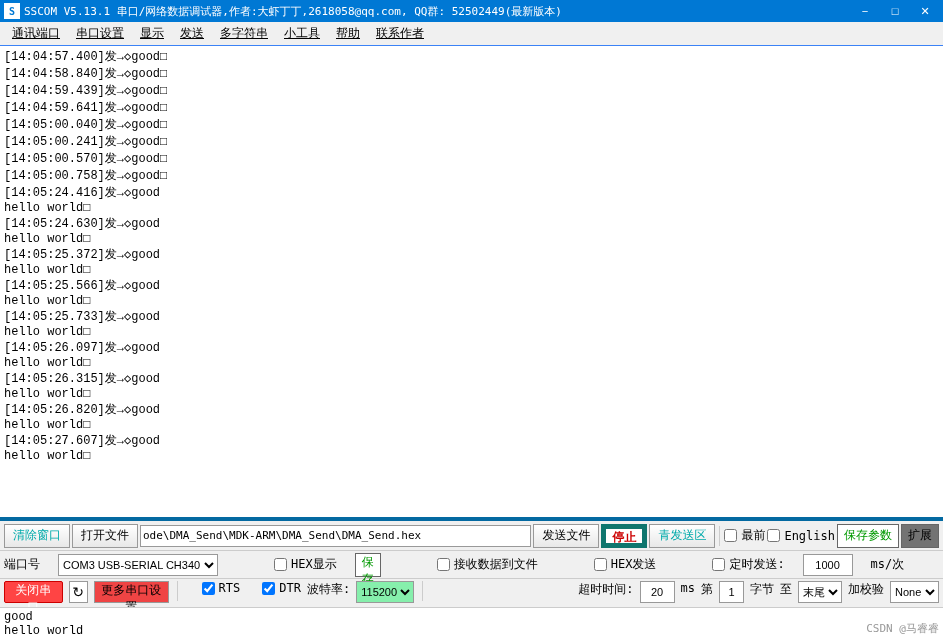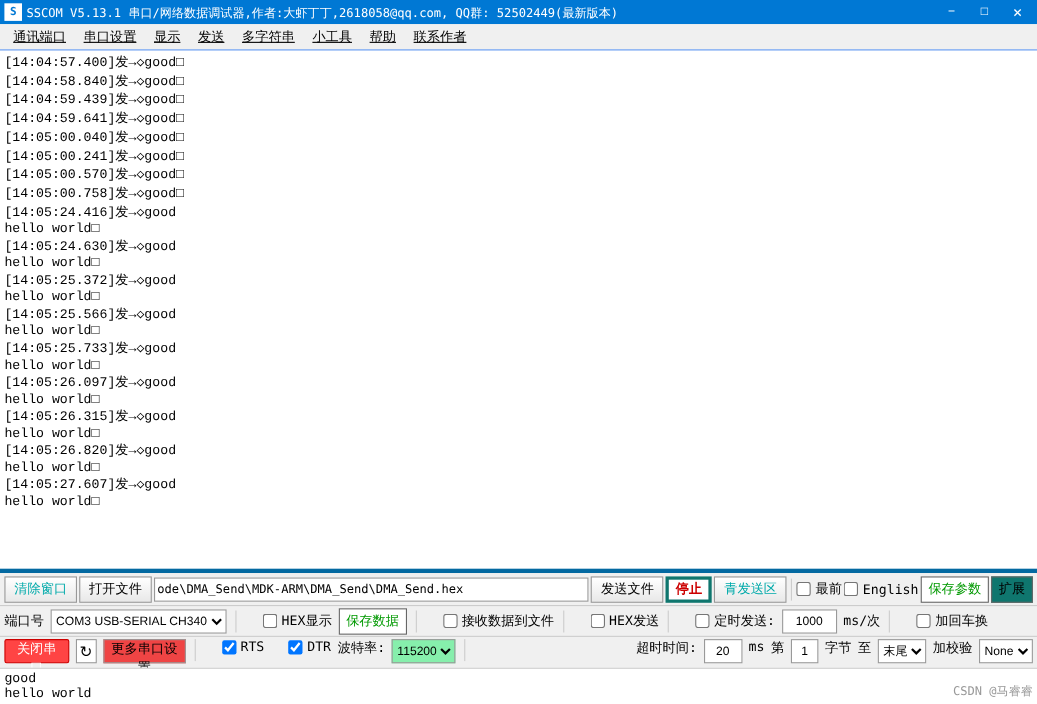--- a/index.html
+++ b/index.html
@@ -135,54 +135,54 @@
       align-items: center;
       gap: 4px;
       font-size: 12px;
     }
     .toolbar-checkbox-group input[type=checkbox] {
       margin: 0;
     }
 
     .stop-btn {
       background: #fff;
-      border: 3px solid #0f766e;
+      border: 5px solid #0f766e;
       color: #cc0000;
       font-weight: bold;
       font-size: 12px;
       height: 24px;
       padding: 0 6px;
       cursor: pointer;
     }
     .save-param-btn {
       background: #fff;
       border: 1px solid #666;
       color: #009900;
       font-size: 12px;
       height: 24px;
       padding: 0 6px;
       cursor: pointer;
     }
     .expand-btn {
-      background: #0f766e;
+      background: #737373;
       border: 1px solid #666;
       color: #000;
       font-size: 12px;
       height: 24px;
       padding: 0 6px;
       cursor: pointer;
     }
 
     
     #toolbar-row2 {
       height: 28px;
       display: flex;
       align-items: center;
       padding: 2px 4px;
-      gap: 6px;
+      gap: 18px;
       border-bottom: 1px solid #ccc;
     }
 
     .port-select {
       height: 22px;
       font-size: 11px;
       border: 1px solid #999;
       background: white;
     }
     .small-input {

